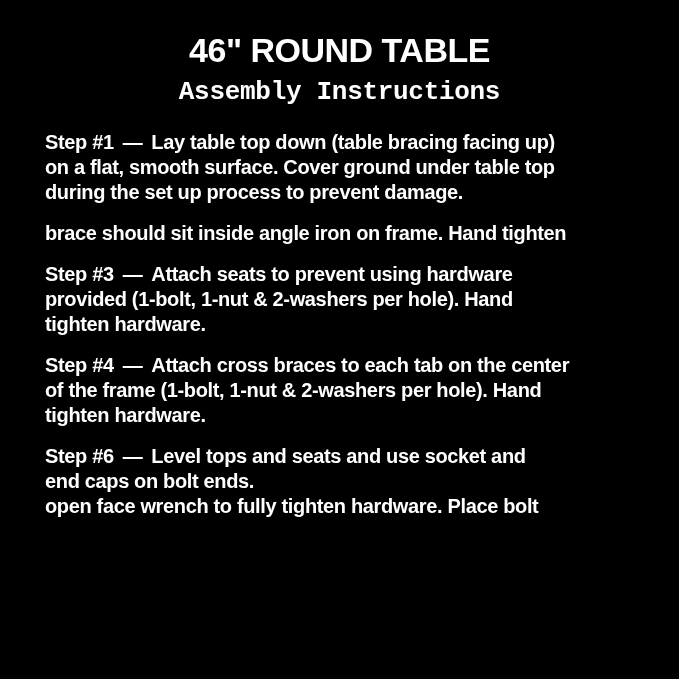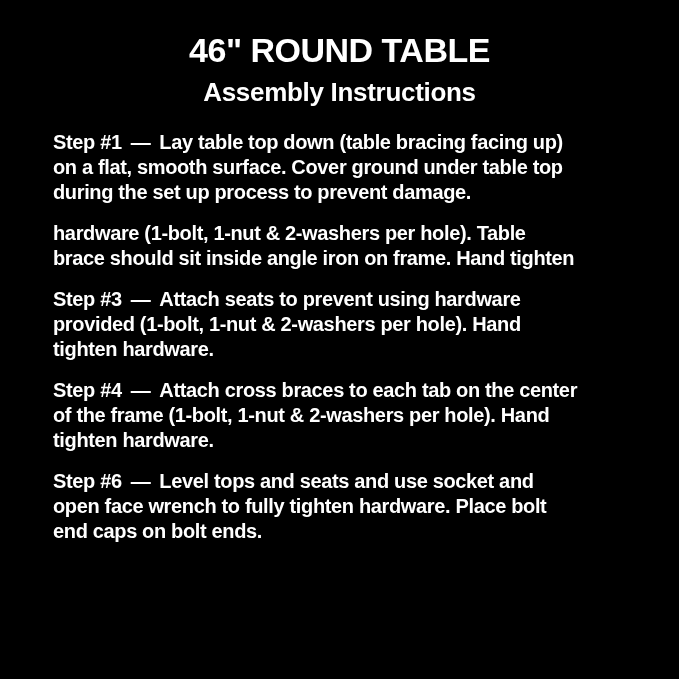--- a/index.html
+++ b/index.html
@@ -25,26 +25,27 @@
     font-size: 34px;
     line-height: 40px;
     letter-spacing: -0.5px;
     margin: 0;
   }
   .subtitle {
     font-size: 26px;
     line-height: 30px;
     letter-spacing: -0.3px;
     margin: 7px 0 0 0;
+    font-family: Liberation Mono, monospace;
   }
   .content {
     margin: 23px 28px 0 45px;
   }
   .step {
-    margin: 0 0 16px 8px;
+    margin: 0 0 16px 0;
     font-size: 20px;
     line-height: 25px;
     letter-spacing: -0.35px;
   }
   .line {
     display: block;
     white-space: nowrap;
   }
   .dash {
     display: inline-block;
@@ -63,38 +64,37 @@
 
   <main class="content">
 
     <p class="step">
       <span class="line"><span>Step #1</span><span class="dash">—</span><span>Lay table top down (table bracing facing up)</span></span>
       <span class="line">on a flat, smooth surface. Cover ground under table top</span>
       <span class="line">during the set up process to prevent damage.</span>
     </p>
 
     <p class="step">
-      <span class="line">hardware (1-bolt, 1-nut &amp; 2-washers per hole). Table</span>
       <span class="line">brace should sit inside angle iron on frame. Hand tighten</span>
     </p>
 
     <p class="step">
       <span class="line"><span>Step #3</span><span class="dash">—</span><span>Attach seats to prevent using hardware</span></span>
       <span class="line">provided (1-bolt, 1-nut &amp; 2-washers per hole). Hand</span>
       <span class="line">tighten hardware.</span>
     </p>
 
     <p class="step">
       <span class="line"><span>Step #4</span><span class="dash">—</span><span>Attach cross braces to each tab on the center</span></span>
       <span class="line">of the frame (1-bolt, 1-nut &amp; 2-washers per hole). Hand</span>
       <span class="line">tighten hardware.</span>
     </p>
 
 
     <p class="step">
       <span class="line"><span>Step #6</span><span class="dash">—</span><span>Level tops and seats and use socket and</span></span>
+      <span class="line">end caps on bolt ends.</span>
       <span class="line">open face wrench to fully tighten hardware. Place bolt</span>
-      <span class="line">end caps on bolt ends.</span>
     </p>
 
   </main>
 
 </div>
 
 </body></html>

